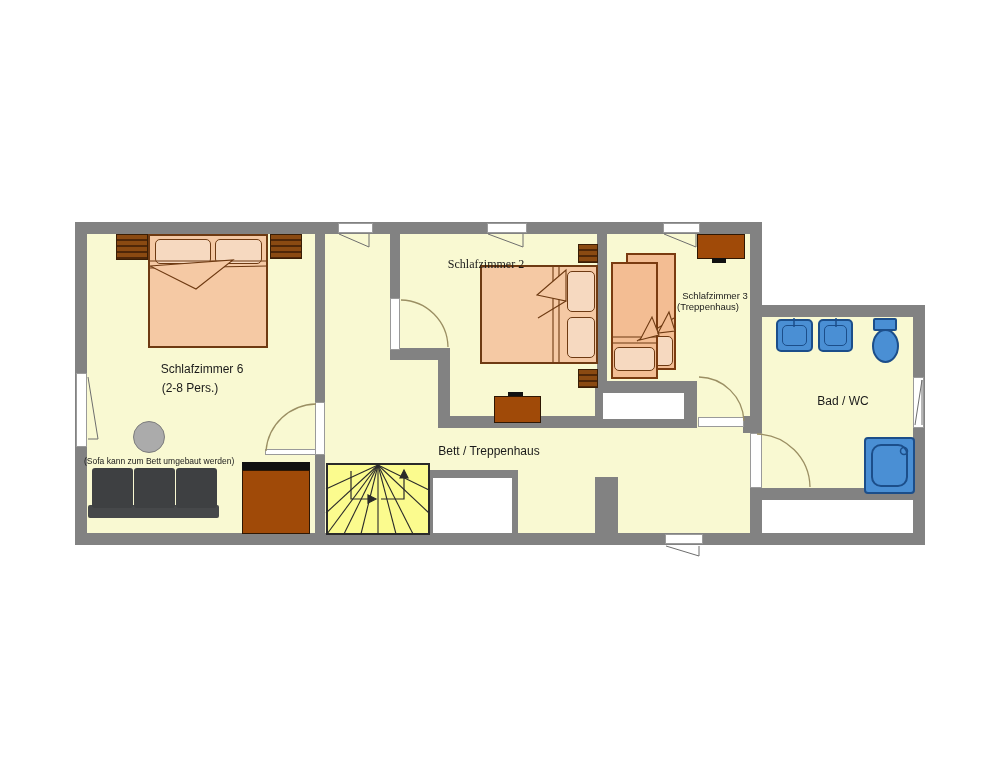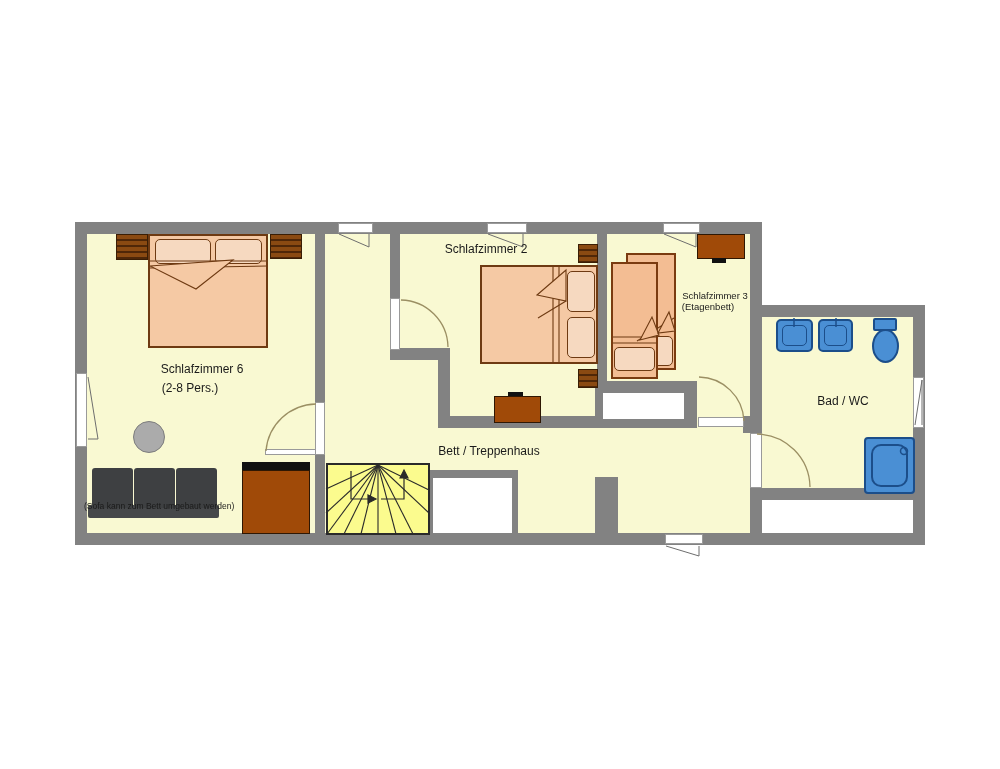--- a/index.html
+++ b/index.html
@@ -24,21 +24,21 @@
   .blue{background:#4A8FD4;border:2px solid #1C4E8A;box-sizing:border-box;}
   .blue-inner{position:absolute;left:4px;top:4px;right:4px;bottom:4px;
               border:1.5px solid #1C4E8A;border-radius:5px;}
   .shower-inner{position:absolute;left:5px;top:5px;right:5px;bottom:5px;
                 border:2px solid #1C4E8A;border-radius:10px;}
   .stairs{background:#FBFB8E;border:2px solid #2a2a2a;box-sizing:border-box;z-index:5;}
   svg.overlay{position:absolute;left:0;top:0;z-index:6;pointer-events:none;}
   .label{position:absolute;font-size:12px;color:#1a1a1a;white-space:nowrap;
          transform:translateX(-50%);z-index:7;}
   .label.small{font-size:9.5px;}
-  .label.tiny{font-size:8.5px;transform:none;margin-top:45px;}
+  .label.tiny{font-size:8.5px;transform:none;}
 </style>
 </head>
 <body>
 
 <div class="plan">
 
   <div class="abs floor" style="left:81px;top:228px;width:675px;height:311px;"></div>
   <div class="abs floor" style="left:756px;top:311px;width:163px;height:182px;"></div>
 
   <div class="abs whitearea" style="left:433px;top:478px;width:79px;height:57px;"></div>
@@ -171,19 +171,19 @@
     <g stroke="#1C4E8A" stroke-width="1.5" fill="none">
       <path d="M 794 318 L 794 327"></path>
       <path d="M 836 318 L 836 327"></path>
       <circle cx="904" cy="451" r="3.5"></circle>
     </g>
   </svg>
 
   <div class="label" style="left:202px;top:362px;">Schlafzimmer 6</div>
   <div class="label" style="left:190px;top:381px;">(2-8 Pers.)</div>
   <div class="label tiny" style="left:84px;top:456px;">(Sofa kann zum Bett umgebaut werden)</div>
-  <div class="label" style="left:486px;top:242px;">Schlafzimmer 2</div>
+  <div class="label" style="left:486px;top:257px;font-family:Liberation Serif, serif;">Schlafzimmer 2</div>
   <div class="label small" style="left:715px;top:290px;">Schlafzimmer 3</div>
-  <div class="label small" style="left:708px;top:301px;">(Etagenbett)</div>
+  <div class="label small" style="left:708px;top:301px;">(Treppenhaus)</div>
   <div class="label" style="left:843px;top:394px;">Bad / WC</div>
   <div class="label" style="left:489px;top:444px;">Bett / Treppenhaus</div>
 
 </div>
 
 </body></html>

